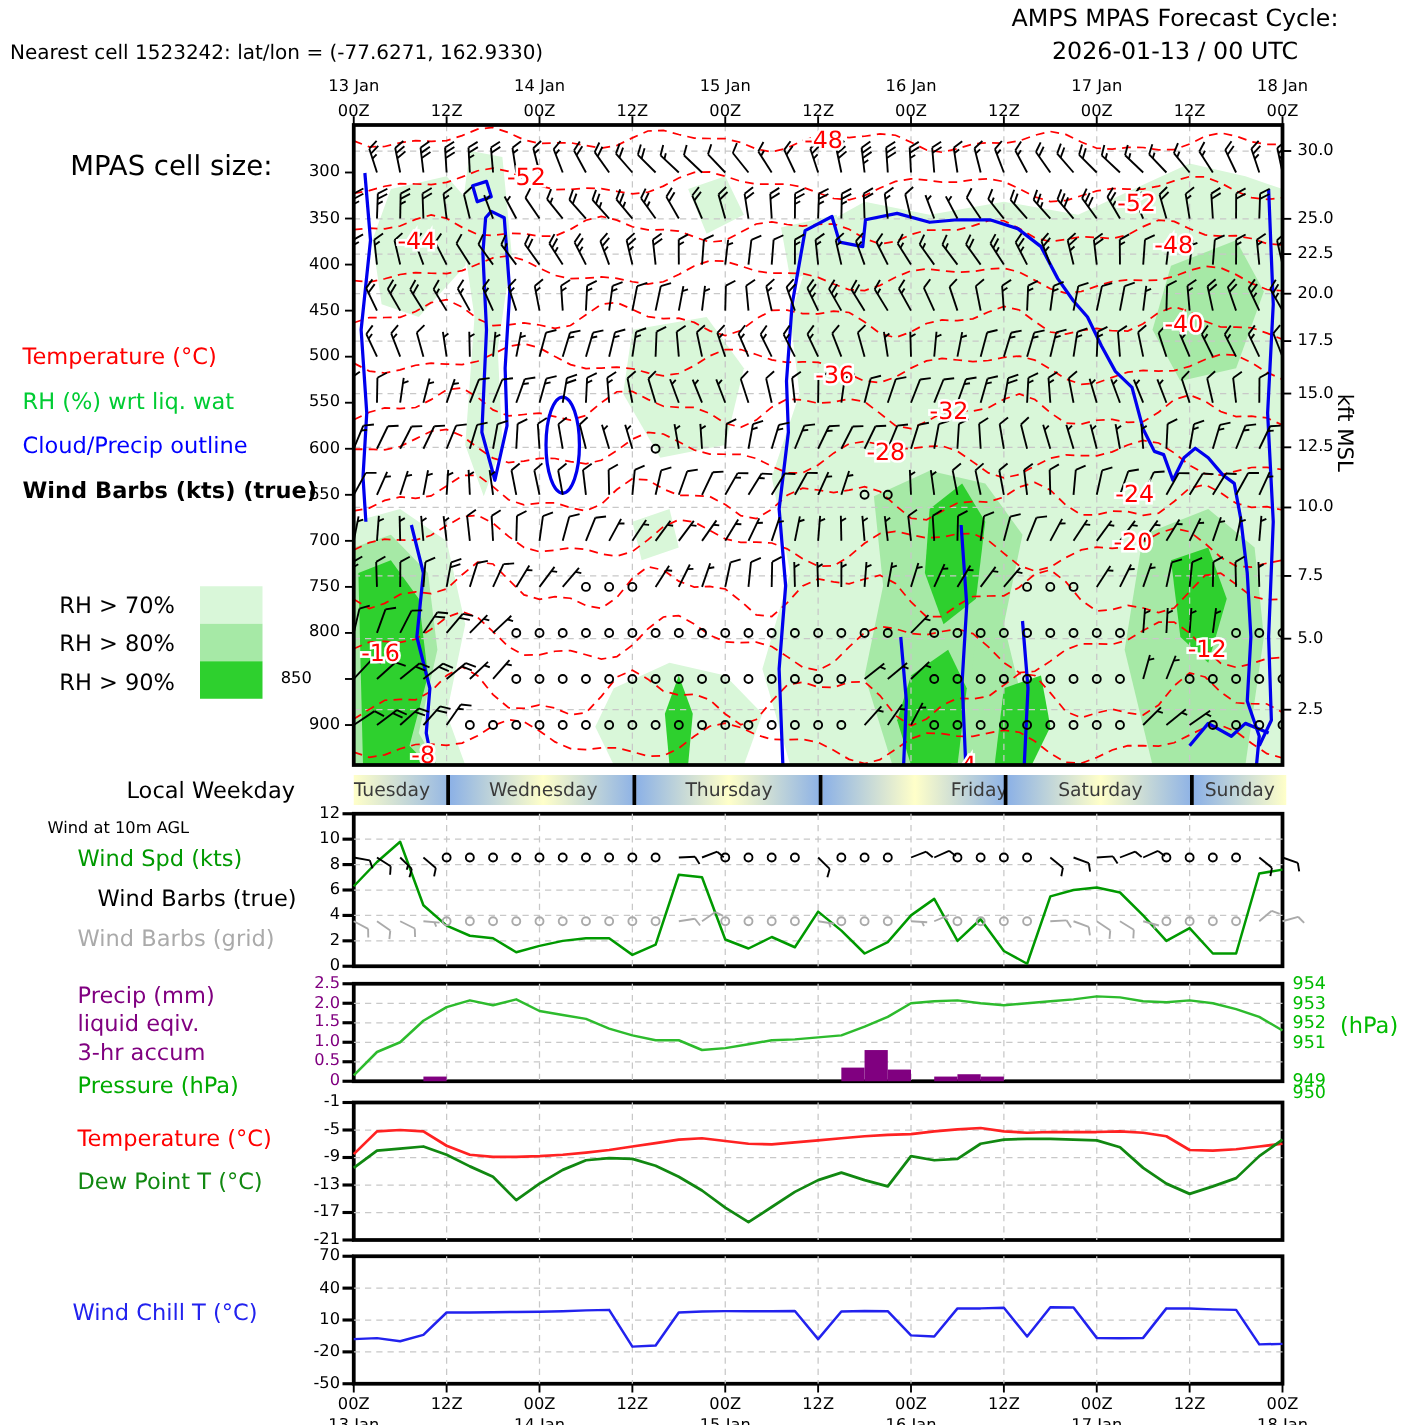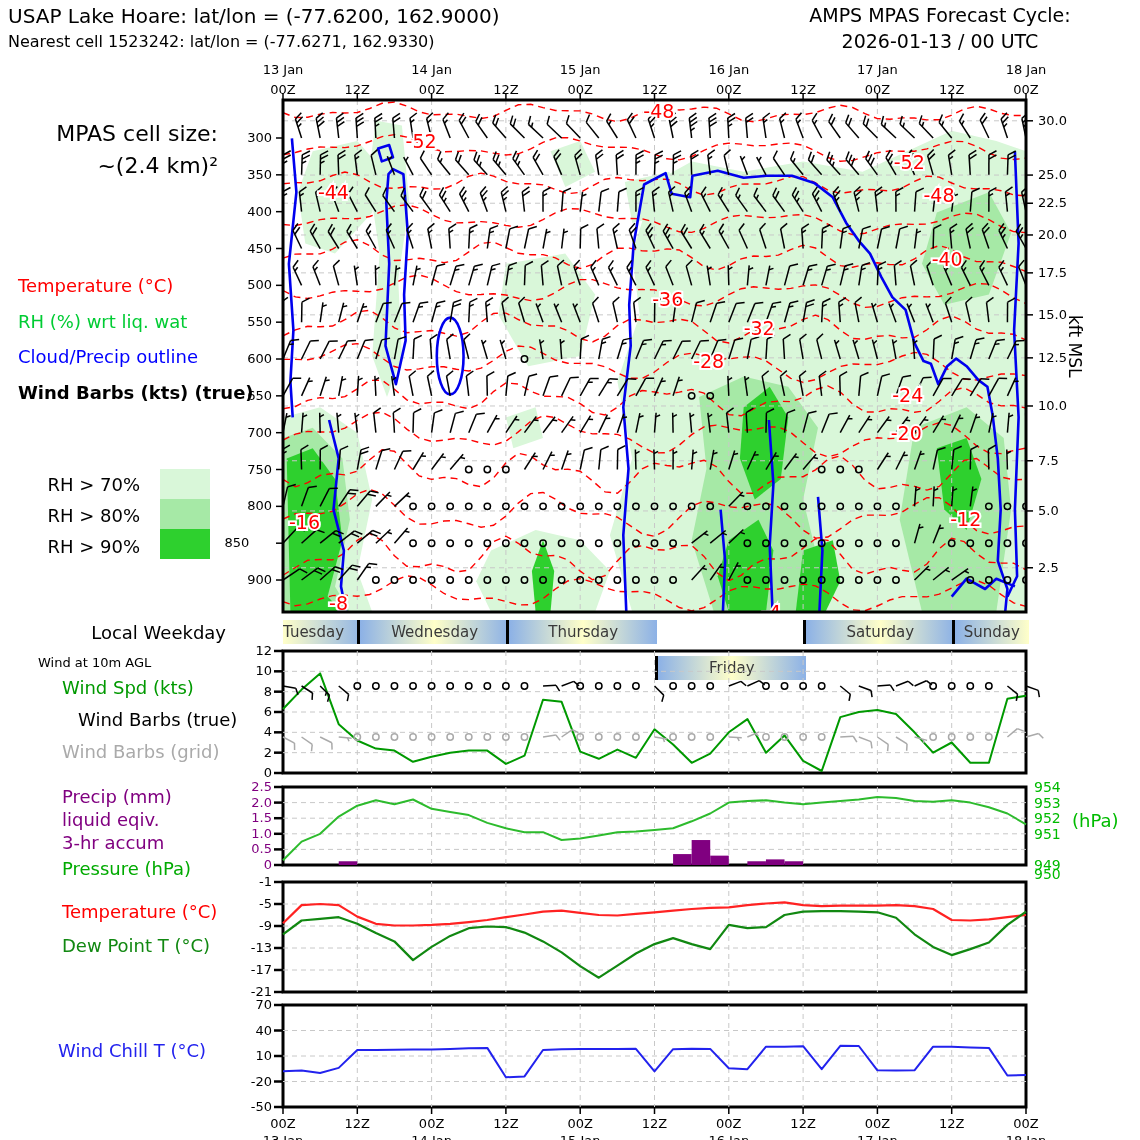--- a/index.html
+++ b/index.html
@@ -17,42 +17,40 @@
   .ticklab{font-size:13px;}
   .wd{font-size:15px;color:#3a3a3a;}
   #gfx{position:absolute;left:0;top:0;}
   .swatch{position:absolute;width:50px;height:30px;}
 </style>
 </head>
 <body>
 
 <div id="page">
 
-  <div class="abs title" style="left:8px;top:4px;">USAP Lake Hoare: lat/lon = (-77.6200, 162.9000)</div>
   <div class="abs subtitle" style="left:8px;top:32px;">Nearest cell 1523242: lat/lon = (-77.6271, 162.9330)</div>
   <div class="abs rtitle" style="left:755px;top:4px;">AMPS MPAS Forecast Cycle:</div>
   <div class="abs rtitle" style="left:755px;top:30px;">2026-01-13 / 00 UTC</div>
 
   <div class="abs cellsize" style="left:10px;top:118px;">
     <div>MPAS cell size:</div>
-    <div>~(2.4 km)²</div>
   </div>
   <div class="abs leg" style="left:18px;top:275px;color:#ff0000;">Temperature (°C)</div>
   <div class="abs leg" style="left:18px;top:311px;color:#00cc33;">RH (%) wrt liq. wat</div>
   <div class="abs leg" style="left:18px;top:346px;color:#0000ff;">Cloud/Precip outline</div>
   <div class="abs leg" style="left:18px;top:382px;color:#000;font-weight:bold;">Wind Barbs (kts) (true)</div>
 
   <div class="abs rhlab" style="left:20px;top:474px;">RH &gt; 70%</div>
   <div class="abs rhlab" style="left:20px;top:505px;">RH &gt; 80%</div>
   <div class="abs rhlab" style="left:20px;top:536px;">RH &gt; 90%</div>
   <div class="swatch" style="left:160px;top:469px;background:#d9f7d9;"></div>
   <div class="swatch" style="left:160px;top:499px;background:#a6e9a6;"></div>
   <div class="swatch" style="left:160px;top:529px;background:#2ed02e;"></div>
 
-  <div class="abs leg" style="left:28px;top:622px;width:198px;text-align:right;">Local Weekday</div>
+  <div class="abs leg" style="left:38px;top:622px;width:198px;text-align:right;">Local Weekday</div>
 
   <div class="abs smlab" style="left:38px;top:655px;">Wind at 10m AGL</div>
   <div class="abs panlab" style="left:62px;top:677px;color:#009900;">Wind Spd (kts)</div>
   <div class="abs panlab" style="left:78px;top:709px;color:#000;">Wind Barbs (true)</div>
   <div class="abs panlab" style="left:62px;top:741px;color:#aaaaaa;">Wind Barbs (grid)</div>
 
   <div class="abs panlab" style="left:62px;top:786px;color:#800080;text-align:center;">Precip (mm)</div>
   <div class="abs panlab" style="left:62px;top:809px;color:#800080;">liquid eqiv.</div>
   <div class="abs panlab" style="left:62px;top:832px;color:#800080;">3-hr accum</div>
   <div class="abs panlab" style="left:62px;top:858px;color:#00aa00;">Pressure (hPa)</div>
@@ -61,21 +59,21 @@
   <div class="abs panlab" style="left:62px;top:935px;color:#118811;">Dew Point T (°C)</div>
   <div class="abs panlab" style="left:58px;top:1040px;color:#2222ee;">Wind Chill T (°C)</div>
 
   <div class="abs panlab" style="left:1072px;top:810px;color:#00bb00;">(hPa)</div>
   <div class="abs" style="left:1085px;top:315px;font-size:17px;transform:rotate(90deg);transform-origin:left top;">kft MSL</div>
 
   <div id="weekbar">
       <div class="abs wd" style="left: 283px; top: 620px; width: 83px; height: 24px; line-height: 24px; text-align: left; overflow: hidden; border-left: none; background: linear-gradient(90deg, rgb(255, 255, 201), rgb(140, 177, 230));">Tuesday</div>
       <div class="abs wd" style="left: 357.3px; top: 620px; width: 148.6px; height: 24px; line-height: 24px; text-align: center; overflow: hidden; border-left: 3px solid rgb(0, 0, 0); background: linear-gradient(90deg, rgb(140, 177, 230), rgb(255, 255, 201) 50%, rgb(140, 177, 230));">Wednesday</div>
       <div class="abs wd" style="left: 505.9px; top: 620px; width: 148.6px; height: 24px; line-height: 24px; text-align: center; overflow: hidden; border-left: 3px solid rgb(0, 0, 0); background: linear-gradient(90deg, rgb(140, 177, 230), rgb(255, 255, 201) 50%, rgb(140, 177, 230));">Thursday</div>
-      <div class="abs wd" style="left: 654.5px; top: 656px; width: 148.6px; height: 24px; line-height: 24px; text-align: center; overflow: hidden; border-left: 3px solid rgb(0, 0, 0); background: linear-gradient(90deg, rgb(140, 177, 230), rgb(255, 255, 201) 50%, rgb(140, 177, 230));">Friday</div>
+      <div class="abs wd" style="left: 654.5px; top: 620px; width: 148.6px; height: 24px; line-height: 24px; text-align: right; overflow: hidden; border-left: 3px solid rgb(0, 0, 0); background: linear-gradient(90deg, rgb(140, 177, 230), rgb(255, 255, 201) 50%, rgb(140, 177, 230));">Friday</div>
       <div class="abs wd" style="left: 803.1px; top: 620px; width: 148.6px; height: 24px; line-height: 24px; text-align: center; overflow: hidden; border-left: 3px solid rgb(0, 0, 0); background: linear-gradient(90deg, rgb(140, 177, 230), rgb(255, 255, 201) 50%, rgb(140, 177, 230));">Saturday</div>
       <div class="abs wd" style="left: 951.7px; top: 620px; width: 74.3px; height: 24px; line-height: 24px; text-align: center; overflow: hidden; border-left: 3px solid rgb(0, 0, 0); background: linear-gradient(90deg, rgb(140, 177, 230), rgb(255, 255, 201));">Sunday</div>
     </div>
 
   <svg id="gfx" width="1140" height="1140">
       <rect x="283" y="100" width="743" height="512" fill="#ffffff"></rect>
       <clipPath id="mclip">
         <rect x="283" y="100" width="743" height="512"></rect>
       </clipPath>
       <g clip-path="url(#mclip)">

